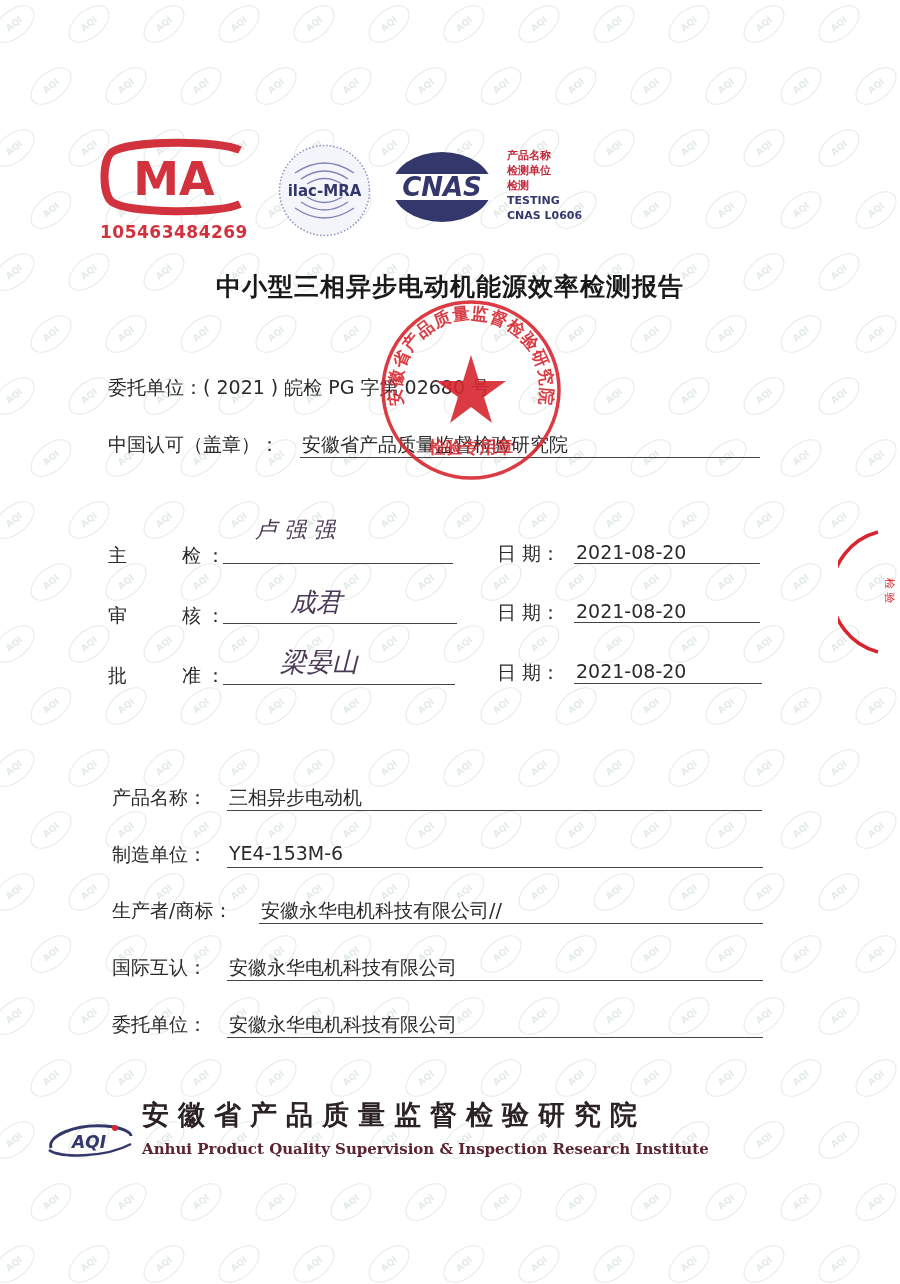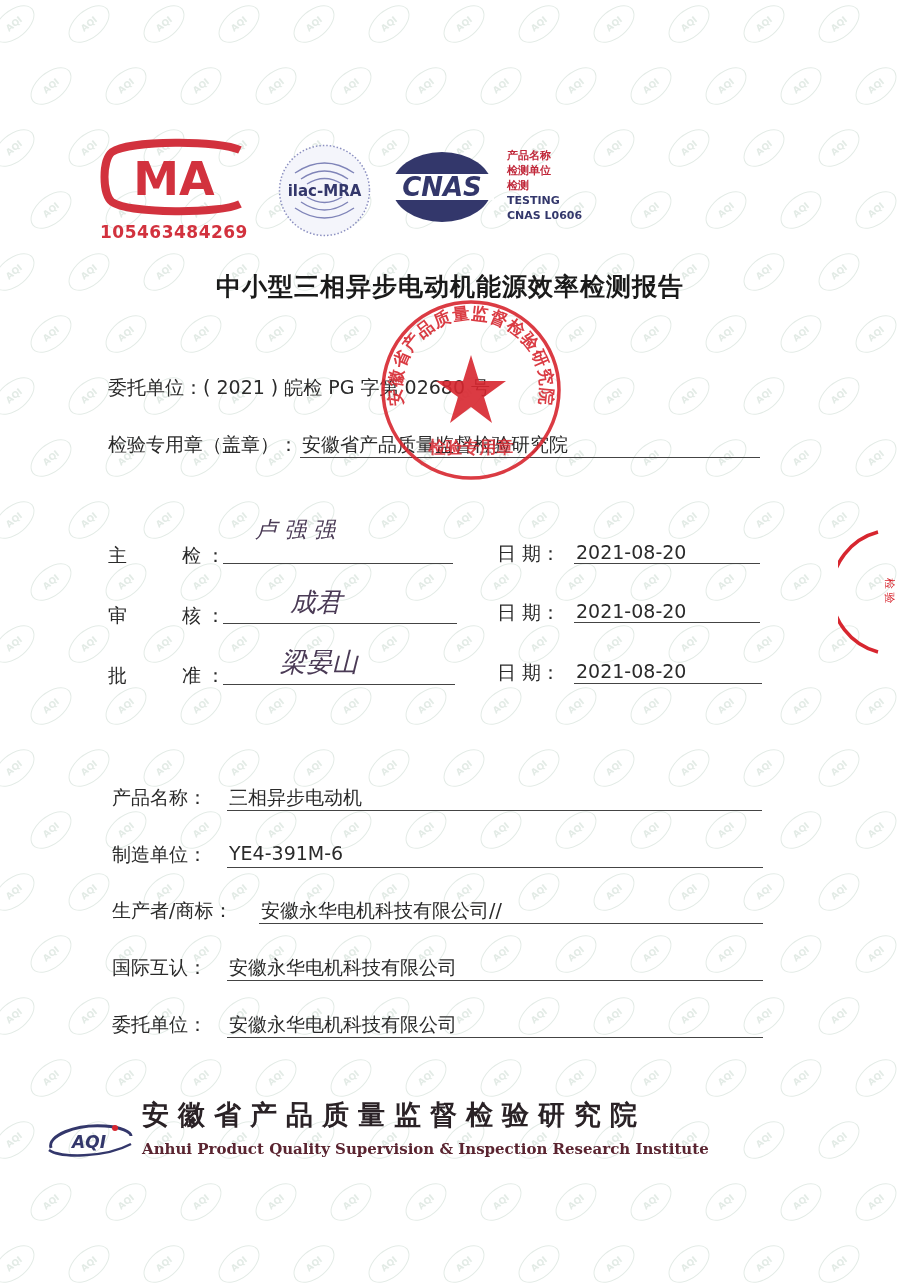--- a/index.html
+++ b/index.html
@@ -343,21 +343,21 @@
   <div style="color:#c0283a">检测</div>
   <div>TESTING</div>
   <div>CNAS L0606</div>
 </div>
 
 <div class="abs title">中小型三相异步电动机能源效率检测报告</div>
 
 <div class="row" style="left:108px; top:375px;">
   <span>委托单位：</span><span>( 2021 ) 皖检 PG 字第 02680 号</span>
 </div>
-<div class="row" style="left:108px; top:432px;">检验专用章（盖章）：</div>
+<div class="row" style="left:108px; top:432px;">中国认可（盖章）：</div>
 <div class="val" style="left:302px; top:432px;">安徽省产品质量监督检验研究院</div>
 <div class="uline" style="left:300px; top:457px; width:460px;"></div>
 
 <svg class="abs stamp" viewBox="0 0 186 186">
   <defs>
     <path id="ring" d="M 28 118 A 70 70 0 1 1 158 118"></path>
   </defs>
   <circle cx="93" cy="93" r="88" fill="none" stroke="#d7262f" stroke-width="3.5" opacity="0.9"></circle>
   <text font-family="DejaVu Sans, sans-serif" font-weight="bold" font-size="17" fill="#d7262f" opacity="0.9" letter-spacing="1">
     <textPath href="#ring" startOffset="50%" text-anchor="middle">安徽省产品质量监督检验研究院</textPath>
@@ -396,21 +396,21 @@
 <div class="uline" style="left:223px; top:684px; width:232px;"></div>
 <div class="row" style="left:497px; top:660px;">日 期：</div>
 <div class="val" style="left:576px; top:660px;">2021-08-20</div>
 <div class="uline" style="left:574px; top:683px; width:188px;"></div>
 
 <div class="row" style="left:112px; top:785px;">产品名称：</div>
 <div class="val" style="left:229px; top:785px;">三相异步电动机</div>
 <div class="uline" style="left:227px; top:810px; width:535px;"></div>
 
 <div class="row" style="left:112px; top:842px;">制造单位：</div>
-<div class="val" style="left:229px; top:842px;">YE4-391M-6</div>
+<div class="val" style="left:229px; top:842px;">YE4-153M-6</div>
 <div class="uline" style="left:227px; top:867px; width:536px;"></div>
 
 <div class="row" style="left:112px; top:898px;">生产者/商标：</div>
 <div class="val" style="left:261px; top:898px;">安徽永华电机科技有限公司//</div>
 <div class="uline" style="left:259px; top:923px; width:504px;"></div>
 
 <div class="row" style="left:112px; top:955px;">国际互认：</div>
 <div class="val" style="left:229px; top:955px;">安徽永华电机科技有限公司</div>
 <div class="uline" style="left:227px; top:980px; width:536px;"></div>
 

